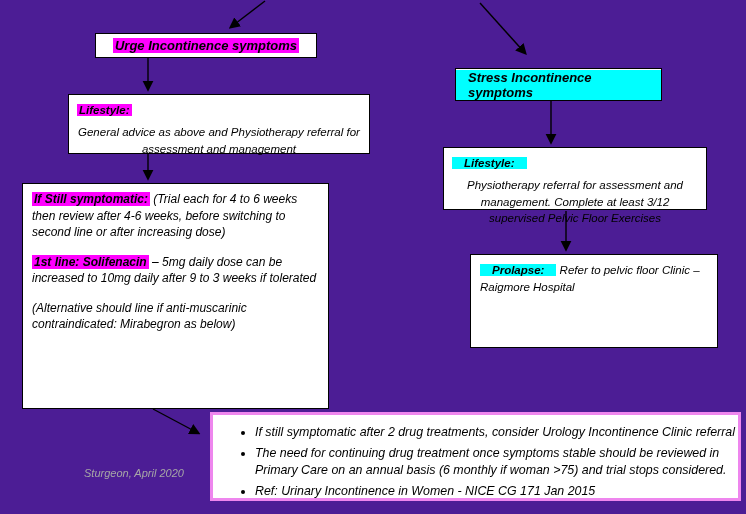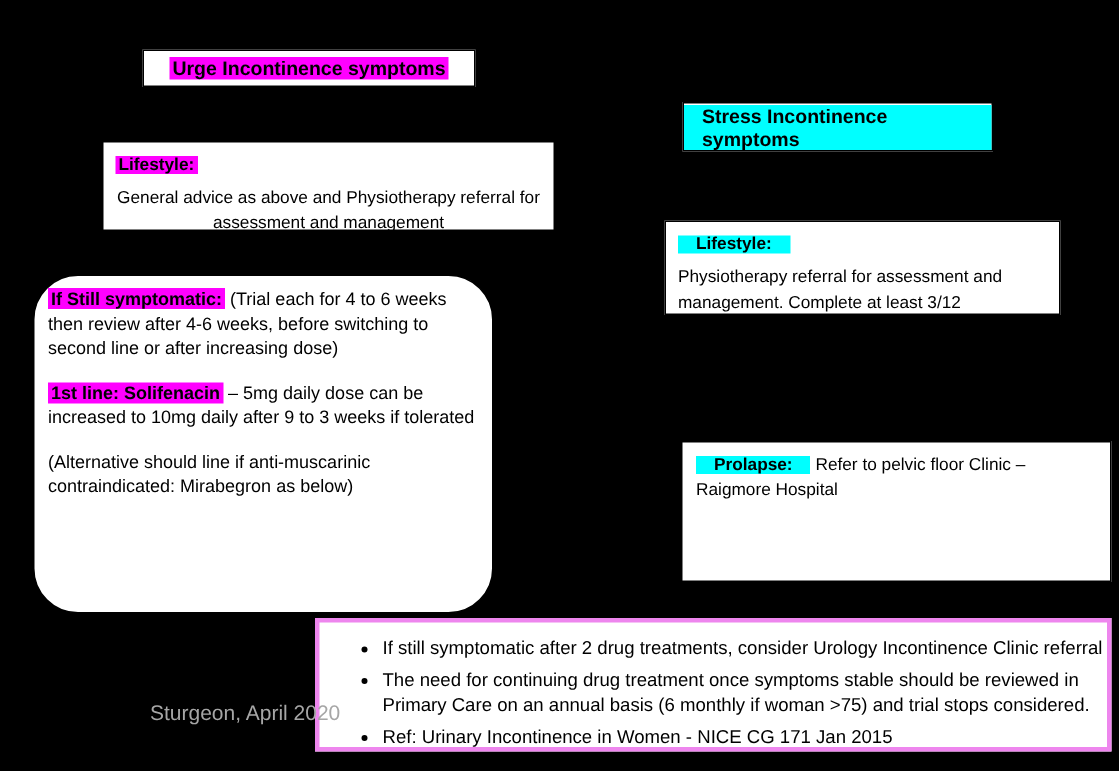--- a/index.html
+++ b/index.html
@@ -4,35 +4,35 @@
 <style>
   :root{
     --magenta:#FF00FF;
     --cyan:#00FFFF;
     --red:#FF0000;
     --footer_border:#EE86EE;
     --credit_gray:#A6A6A6;
   }
   html,body{margin:0;padding:0;background:#fff;}
   body{font-family:"Liberation Sans",sans-serif;color:#000;}
-  .canvas{position:relative;width:746px;height:514px;background:#000000;overflow:hidden;}
+  .canvas{position:relative;width:746px;height:514px;background:#4c1d95;overflow:hidden;font-style:italic;}
   svg.arrows{position:absolute;left:0;top:0;pointer-events:none;}
   .box{position:absolute;border:1px solid #000;background:#fff;box-sizing:border-box;}
   .title-box{display:flex;align-items:center;justify-content:center;font-size:13px;font-weight:bold;}
   .hl-m{background:var(--magenta);font-weight:bold;padding:0 2px;}
   .hl-c{background:var(--cyan);font-weight:bold;padding:0 12px;}
   .body-text{font-size:11.5px;line-height:1.45;margin:0;}
   .tx{font-size:12px;line-height:1.38;}
   .tx p{margin:0;}
   .tx p + p{margin-top:13px;}
   .red-note{color:var(--red);font-weight:bold;}
   .footer-box{border:3px solid var(--footer_border);}
   .footer-box ul{margin:9px 0 0 0;padding-left:42px;font-size:12.4px;line-height:1.38;}
   .footer-box li{margin-bottom:4px;}
-  .credit{position:absolute;color:var(--credit_gray);font-size:14px;margin-left:16px;}
+  .credit{position:absolute;color:var(--credit_gray);font-size:11px;}
   sup{font-size:8px;}
 </style>
 </head>
 <body>
 
 <div class="canvas">
 
   <svg class="arrows" width="746" height="514" viewBox="0 0 746 514">
     <defs>
       <marker id="ah" viewBox="0 0 10 10" refX="7.5" refY="5" markerWidth="8" markerHeight="8" orient="auto-start-reverse">
@@ -50,40 +50,40 @@
 
   <div class="box title-box" style="left:95px;top:33px;width:222px;height:25px;">
     <span class="hl-m">Urge Incontinence symptoms</span>
   </div>
 
   <div class="box" style="left:68px;top:94px;width:302px;height:60px;padding:5px 8px;">
     <div><span class="hl-m" style="font-size:11.5px;">Lifestyle:</span></div>
     <p class="body-text" style="margin-top:6px;text-align:center;">General advice as above and Physiotherapy referral for assessment and management</p>
   </div>
 
-  <div class="box tx" style="left:22px;top:183px;width:307px;height:226px;padding:7px 9px;border-radius:30px;">
+  <div class="box tx" style="left:22px;top:183px;width:307px;height:226px;padding:7px 9px;">
     <p>
       <span class="hl-m">If Still symptomatic:</span><span> (Trial each for 4 to 6 weeks then review after 4-6 weeks, before switching to second line or after increasing dose)</span>
     </p>
     <p>
       <span class="hl-m">1st line: Solifenacin</span><span> – 5mg daily dose can be increased to 10mg daily after 9 to 3 weeks if tolerated</span>
     </p>
     <p>(Alternative should line if anti-muscarinic contraindicated: Mirabegron as below)</p>
   </div>
 
   <div class="box title-box" style="left:455px;top:68px;width:207px;height:33px;">
     <span class="hl-c">Stress Incontinence symptoms</span>
   </div>
 
   <div class="box" style="left:443px;top:147px;width:264px;height:63px;padding:5px 8px;">
     <div><span class="hl-c" style="font-size:11.5px;">Lifestyle:</span></div>
-    <p class="body-text" style="margin-top:6px;">Physiotherapy referral for assessment and management. Complete at least 3/12 supervised Pelvic Floor Exercises</p>
+    <p class="body-text" style="margin-top:6px;text-align:center;">Physiotherapy referral for assessment and management. Complete at least 3/12 supervised Pelvic Floor Exercises</p>
   </div>
 
-  <div class="box" style="left:454px;top:254px;width:287px;height:94px;padding:7px 9px;font-size:11.5px;line-height:1.45;margin-top:40px;">
+  <div class="box" style="left:470px;top:254px;width:248px;height:94px;padding:7px 9px;font-size:11.5px;line-height:1.45;">
     <p style="margin:0;">
       <span class="hl-c">Prolapse:</span><span> Refer to pelvic floor Clinic – Raigmore Hospital</span>
     </p>
   </div>
 
   <div class="box footer-box" style="left:210px;top:412px;width:531px;height:89px;">
     <ul>
       <li>If still symptomatic after 2 drug treatments, consider Urology Incontinence Clinic referral</li>
       <li>The need for continuing drug treatment once symptoms stable should be reviewed in Primary Care on an annual basis (6 monthly if woman &gt;75) and trial stops considered.</li>
       <li>Ref: Urinary Incontinence in Women - NICE CG 171 Jan 2015</li>

